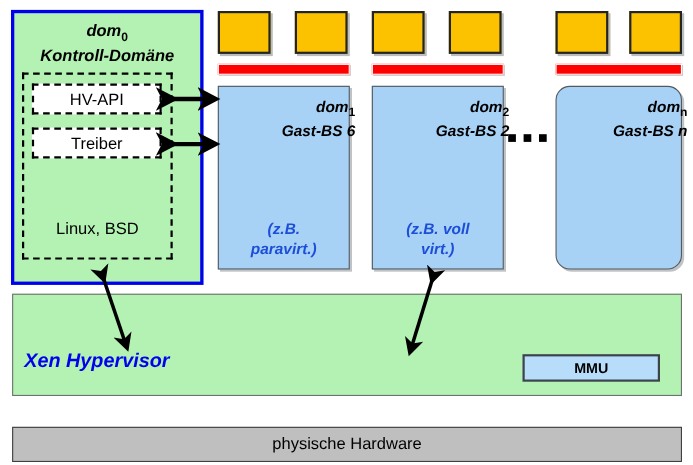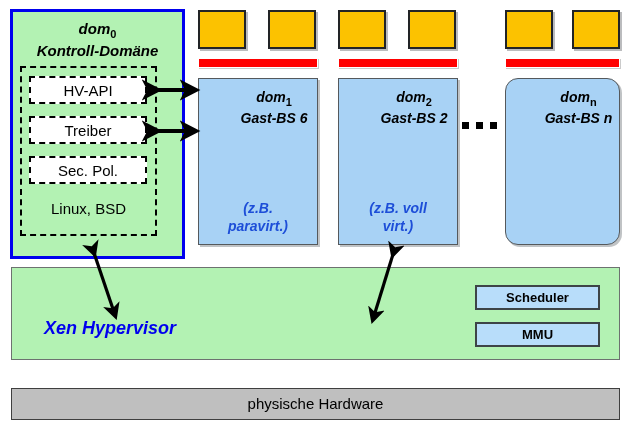--- a/index.html
+++ b/index.html
@@ -60,22 +60,22 @@
   }
 
   
   .guest {
     background: #a8d2f5;
     border: 1px solid #55595c;
     box-shadow: 2px 2px 0 rgba(140,145,150,0.55);
     top: 78px; height: 167px;
   }
   .guest-title {
-    position: absolute; left: 16px; top: 9px; width: 100%;
-    text-align: center;
+    position: absolute; left: 6px; top: 9px; width: 100%;
+    text-align: right;
     font-size: 14px;
     font-weight: bold;
     font-style: italic;
     line-height: 1.3;
     color: #000;
   }
   .guest-note {
     position: absolute; left: 0; bottom: 9px; width: 100%;
     text-align: center;
     font-size: 14px;
@@ -110,21 +110,21 @@
     background: #000; display: block;
   }
 
   
   .hyper {
     left: 11px; top: 267px; width: 609px; height: 93px;
     background: #b3f2b3;
     border: 1px solid #6d7270;
   }
   .hyper-label {
-    left: 44px; top: 318px;
+    left: 22px; top: 318px;
     font-size: 18px; font-weight: bold; font-style: italic;
     color: #0000ee;
   }
   .hv-sub {
     background: #b8ddfa;
     border: 2px solid #3d4447;
     text-align: center;
     font-size: 13px;
     font-weight: bold;
     color: #000;
@@ -158,21 +158,20 @@
     <div class="dom0-title">
       <span>dom</span><span class="sub-idx">0</span><br>
       <span class="sub">Kontroll-Domäne</span>
     </div>
   </div>
 
   <div class="abs dom0-os"></div>
 
   <div class="abs dom0-mod mod-hvapi">HV-API</div>
   <div class="abs dom0-mod mod-treiber">Treiber</div>
-  <div class="abs dom0-mod mod-secpol">Sec. Pol.</div>
   <div class="abs dom0-osname">Linux, BSD</div>
 
   <div class="abs app" style="left:198px"></div>
   <div class="abs app" style="left:268px"></div>
   <div class="abs app" style="left:338px"></div>
   <div class="abs app" style="left:408px"></div>
   <div class="abs app" style="left:505px"></div>
   <div class="abs app" style="left:572px"></div>
 
   <div class="abs redbar" style="left:198px;width:120px"></div>
@@ -209,21 +208,20 @@
   </div>
 
   <div class="abs ellipsis">
     <i style="left:0"></i>
       <i style="left:14px"></i>
       <i style="left:28px"></i>
   </div>
 
   <div class="abs hyper"></div>
   <div class="abs hyper-label">Xen Hypervisor</div>
-  <div class="abs hv-sub hv-sched">Scheduler</div>
   <div class="abs hv-sub hv-mmu">MMU</div>
 
   <div class="abs hardware">physische Hardware</div>
 
   <svg class="overlay" viewBox="0 0 630 423">
     <defs>
       <marker id="ah" markerWidth="6" markerHeight="6" refX="2.6" refY="3" orient="auto" markerUnits="strokeWidth">
         <path d="M0,0.3 L5.2,3 L0,5.7 L1.4,3 Z" fill="#000"></path>
       </marker>
     </defs>

